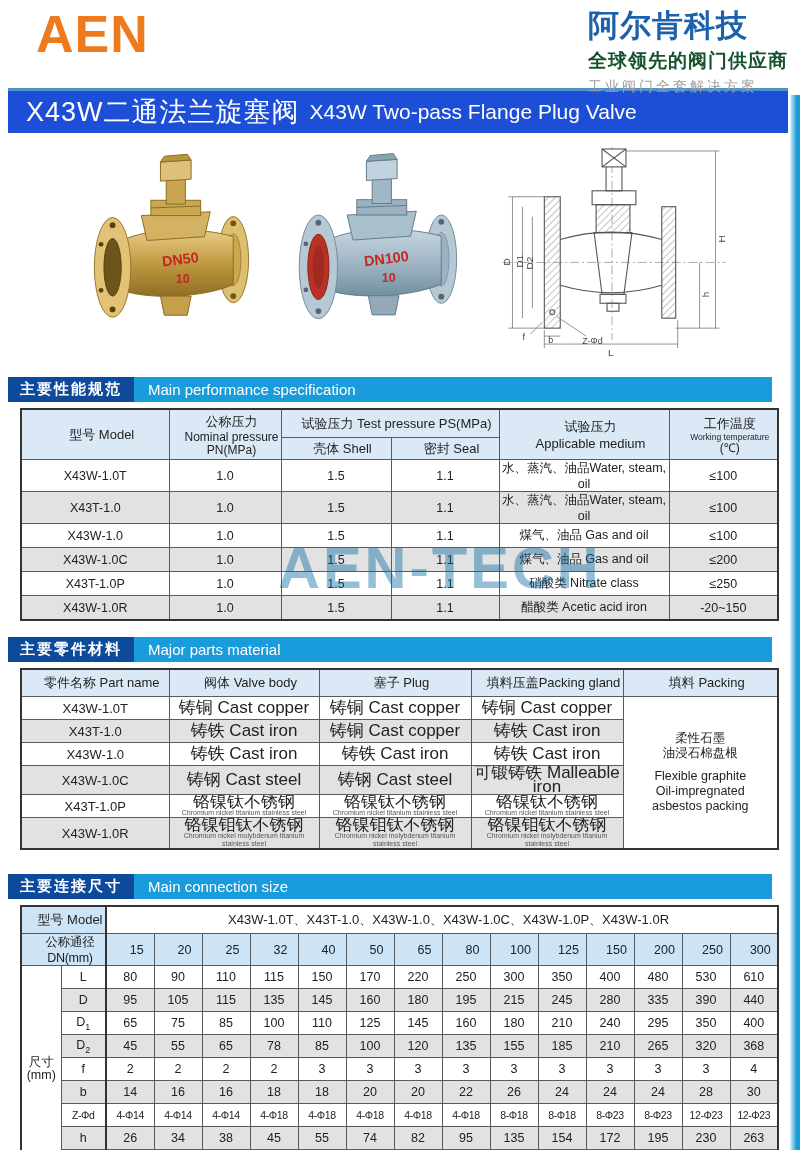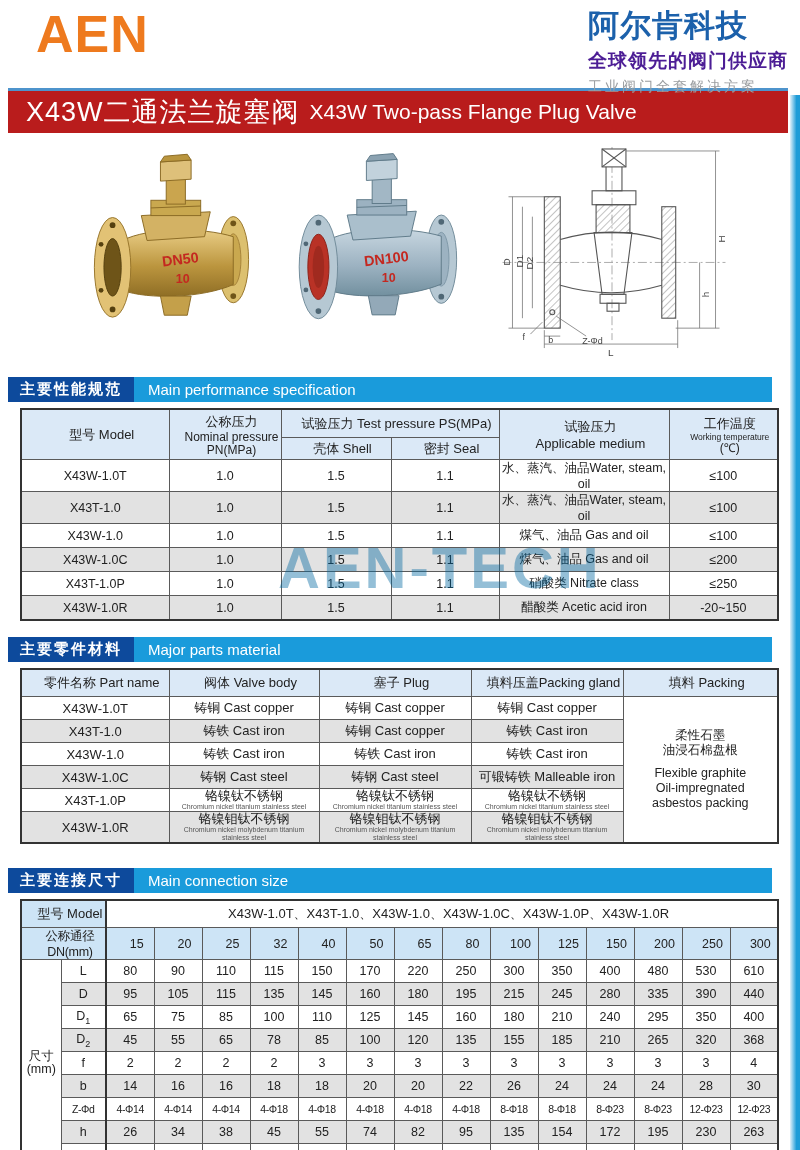--- a/index.html
+++ b/index.html
@@ -5,24 +5,24 @@
   html,body{margin:0;padding:0;}
   body{
     width:800px;height:1150px;overflow:hidden;position:relative;
     background:#ffffff;font-family:"Liberation Sans", sans-serif;color:#222;
   }
   
   .top{height:88px;position:relative;}
   .logo{position:absolute;left:36px;top:4px;font-size:52px;font-weight:800;color:#ee7a1e;letter-spacing:1px;}
   .brand{position:absolute;left:588px;top:5px;}
   .brand-cn{font-size:31px;font-weight:800;color:#1c61ab;letter-spacing:1px;}
-  .brand-t1{font-size:19px;font-weight:700;color:#4c1d95;margin-top:1px;letter-spacing:1px;}
+  .brand-t1{font-size:19px;font-weight:700;color:#14532d;margin-top:1px;letter-spacing:1px;}
   .brand-t2{font-size:14px;color:#9a9da0;margin-top:4px;letter-spacing:3px;}
   
-  .titlebar{margin:0 12px 0 8px;height:42px;background:#b91c1c;border-top:3px solid #4e94cc;
+  .titlebar{margin:0 12px 0 8px;height:42px;background:#1d4ed8;border-top:3px solid #4e94cc;
     display:flex;align-items:center;padding-left:18px;color:#fff;}
   .t-cn{font-size:27px;letter-spacing:1px;}
   .t-en{font-size:21px;margin-left:10px;}
   
   .images{height:238px;display:flex;align-items:center;padding-left:80px;gap:18px;}
   
   .section{display:flex;height:25px;margin-left:8px;margin-right:28px;}
   .mt6{margin-top:6px;}  .mt16{margin-top:16px;}  .mt12{margin-top:24px;}
   .sec-cn{background:#0d4a9c;color:#fff;font-weight:700;font-size:15px;display:flex;align-items:center;
     padding:0 12px;letter-spacing:2px;white-space:nowrap;}
@@ -34,21 +34,21 @@
   thead th{background:#dbe9f7;font-weight:400;padding-left:14px;}
   tr.alt td{background:#e2e2e2;}
   .h-sm{font-size:12px;line-height:13px;}
   .h-xs{font-size:8.5px;line-height:9px;}
   .perf thead .r1 th{height:27px;}
   .perf thead .r2 th{height:21px;}
   .perf tbody td{height:23px;font-size:12.5px;}
   .medium-col{font-size:11.5px;}
   .mat thead th{height:26px;}
   .mat tbody td{height:22px;}
-  .mat-main{font-size:13px;line-height:14px;}
+  .mat-main{font-size:17px;line-height:14px;}
   .mat-sub{font-size:7px;color:#555;line-height:8px;}
   .packing-cell{background:#fff !important;font-size:12.5px;line-height:15px;}
   .pk-gap{height:8px;}
   .conn th,.conn td{height:22px;font-size:12.5px;}
   .conn thead .model-row th{height:26px;font-size:13px;}
   .conn thead .dn-row th{height:23px;}
   .lblue{background:#cde4f6 !important;}
   .white-bg{background:#ffffff !important;border-radius:13px;}
   .thick-r{border-right:2px solid #333 !important;}
   .dn-lab{font-size:11.5px;letter-spacing:-0.3px;}

